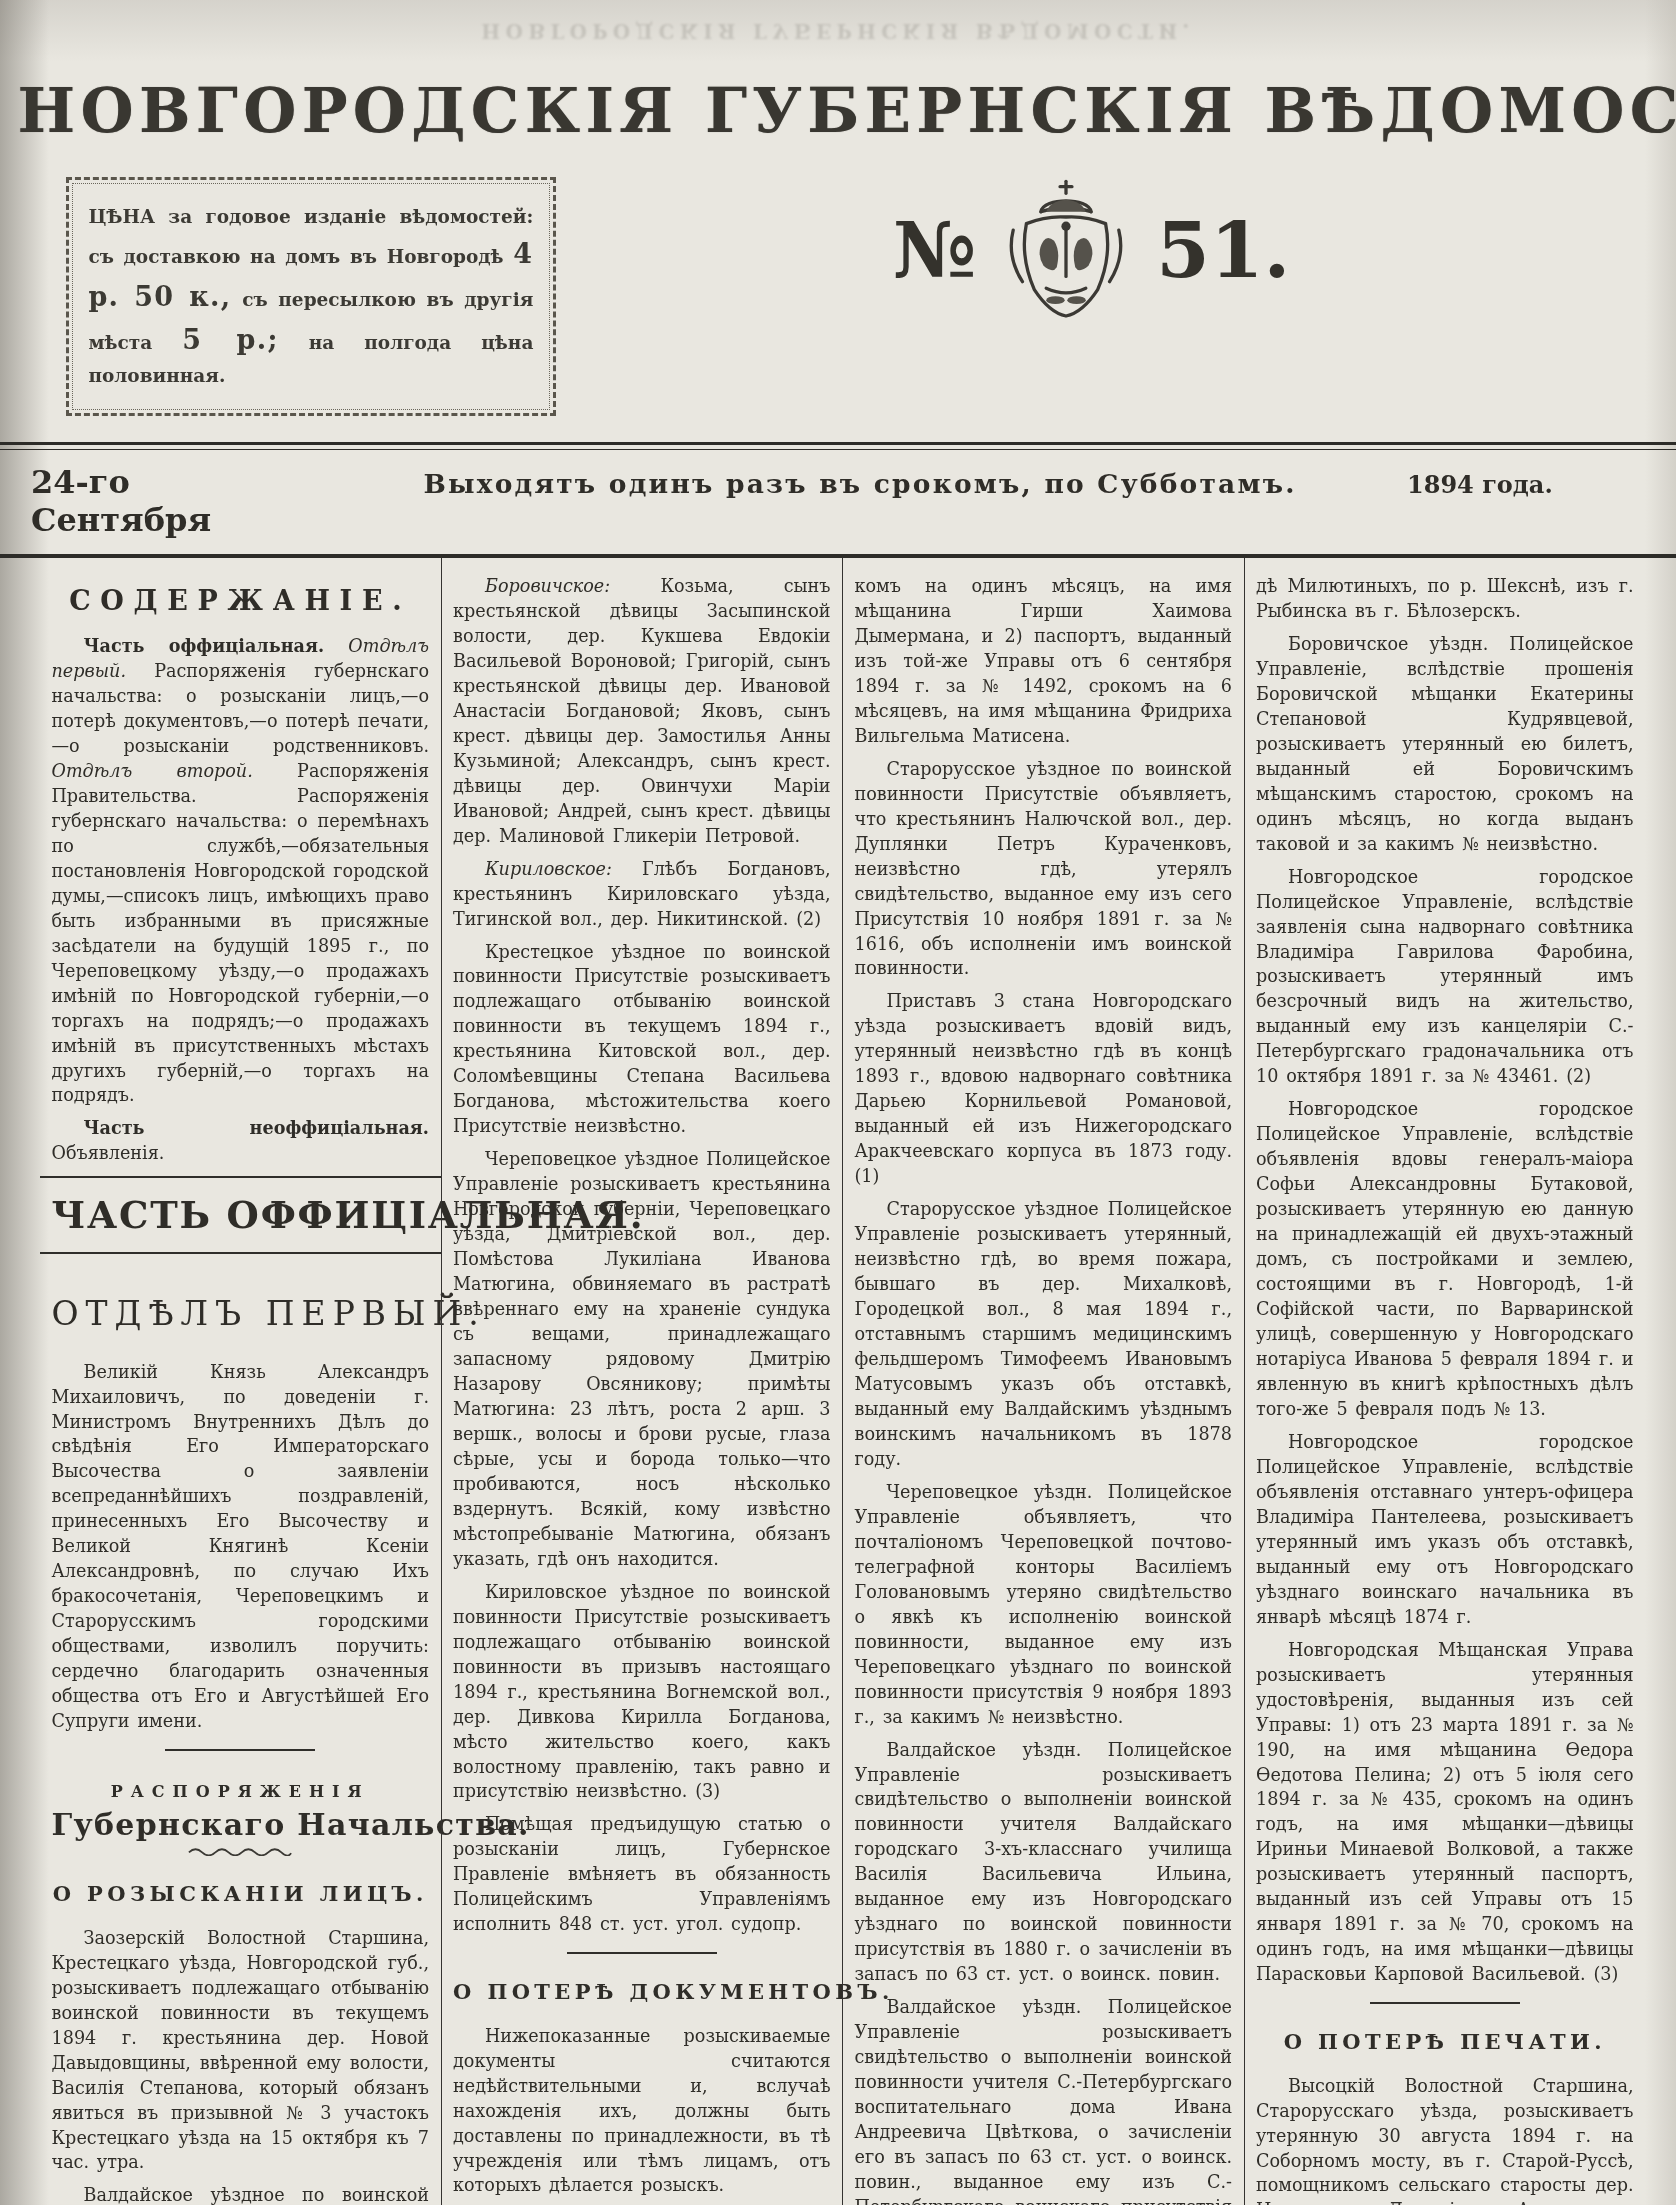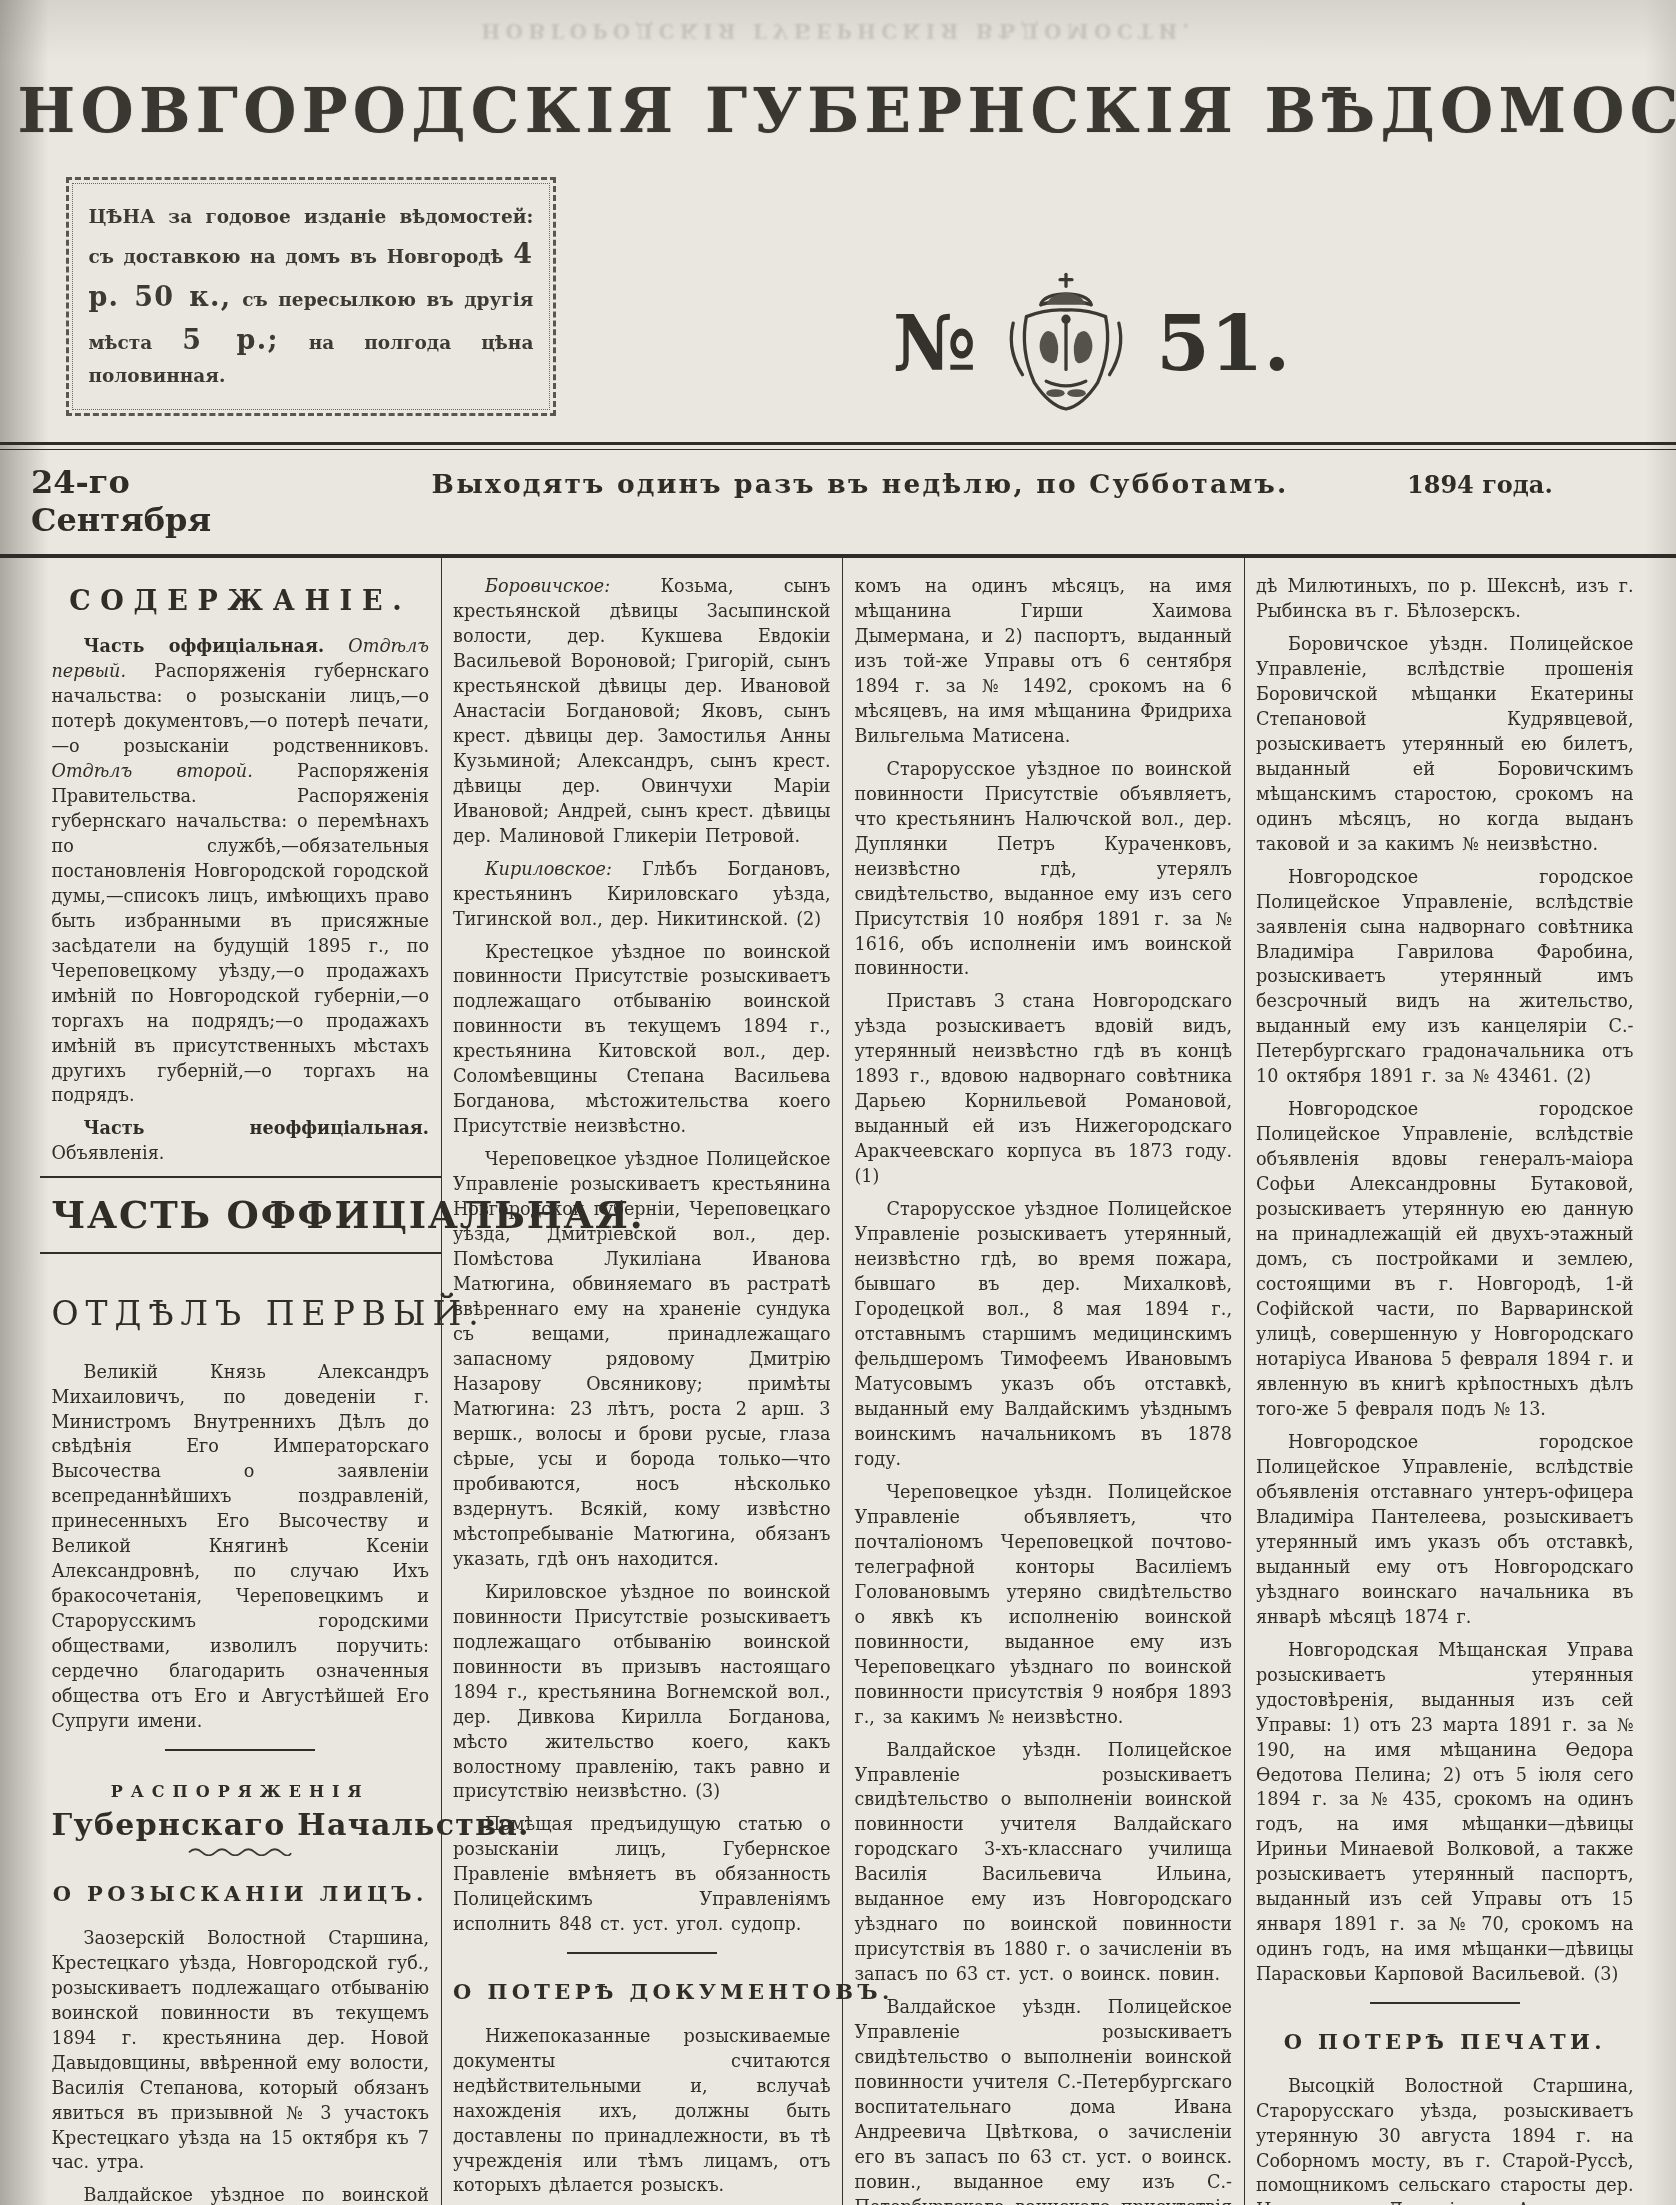--- a/index.html
+++ b/index.html
@@ -25,21 +25,21 @@
   }
   .masthead-title{
     margin:75px 17.6px 0;
     text-align:center;
     font-size:61px;font-weight:bold;letter-spacing:5.3px;
     color:#393731;
     text-shadow:0 0 0.9px rgba(57,55,49,.5);
     white-space:nowrap;
   }
   .header-band{
-    display:flex;align-items:flex-end;
+    display:flex;align-items:flex-start;
     margin:31px 62px 0 66px;gap:13.2px;
   }
   .info-box{
     flex:0 0 445px;
     border:3.1px dashed #5a564c;
     outline:1.3px dotted #6a665b;outline-offset:-7px;
     padding:22px 19.4px;
     font-size:18.5px;font-weight:bold;line-height:1.6;
     text-align:justify;color:#3c3a34;
   }
@@ -142,21 +142,21 @@
         </g>
       </svg>
       <div class="issue-number">51.</div>
     </div>
   </div>
 
   <div class="dl-rule-a"></div>
   <div class="dl-rule-b"></div>
   <div class="dateline">
     <div class="dl-date">24-го Сентября</div>
-    <div class="dl-center">Выходятъ одинъ разъ въ недѣлю, по Субботамъ.</div>
+    <div class="dl-center">Выходятъ одинъ разъ въ срокомъ, по Субботамъ.</div>
     <div class="dl-year">1894 года.</div>
   </div>
   <div class="dl-rule-c"></div>
 
   <div class="columns">
 
     <div class="col">
       <div class="h-toc">СОДЕРЖАНІЕ.</div>
       <p><span class="lead-b">Часть оффиціальная. </span><span class="lead-i">Отдѣлъ первый. </span><span>Распоряженія губернскаго начальства: о розысканіи лицъ,—о потерѣ документовъ,—о потерѣ печати,—о розысканіи родственниковъ. </span><span class="lead-i">Отдѣлъ второй. </span><span>Распоряженія Правительства. Распоряженія губернскаго начальства: о перемѣнахъ по службѣ,—обязательныя постановленія Новгородской городской думы,—списокъ лицъ, имѣющихъ право быть избранными въ присяжные засѣдатели на будущій 1895 г., по Череповецкому уѣзду,—о продажахъ имѣній по Новгородской губерніи,—о торгахъ на подрядъ;—о продажахъ имѣній въ присутственныхъ мѣстахъ другихъ губерній,—о торгахъ на подрядъ.</span></p>
       <p><span class="lead-b">Часть неоффиціальная. </span><span>Объявленія.</span></p>

